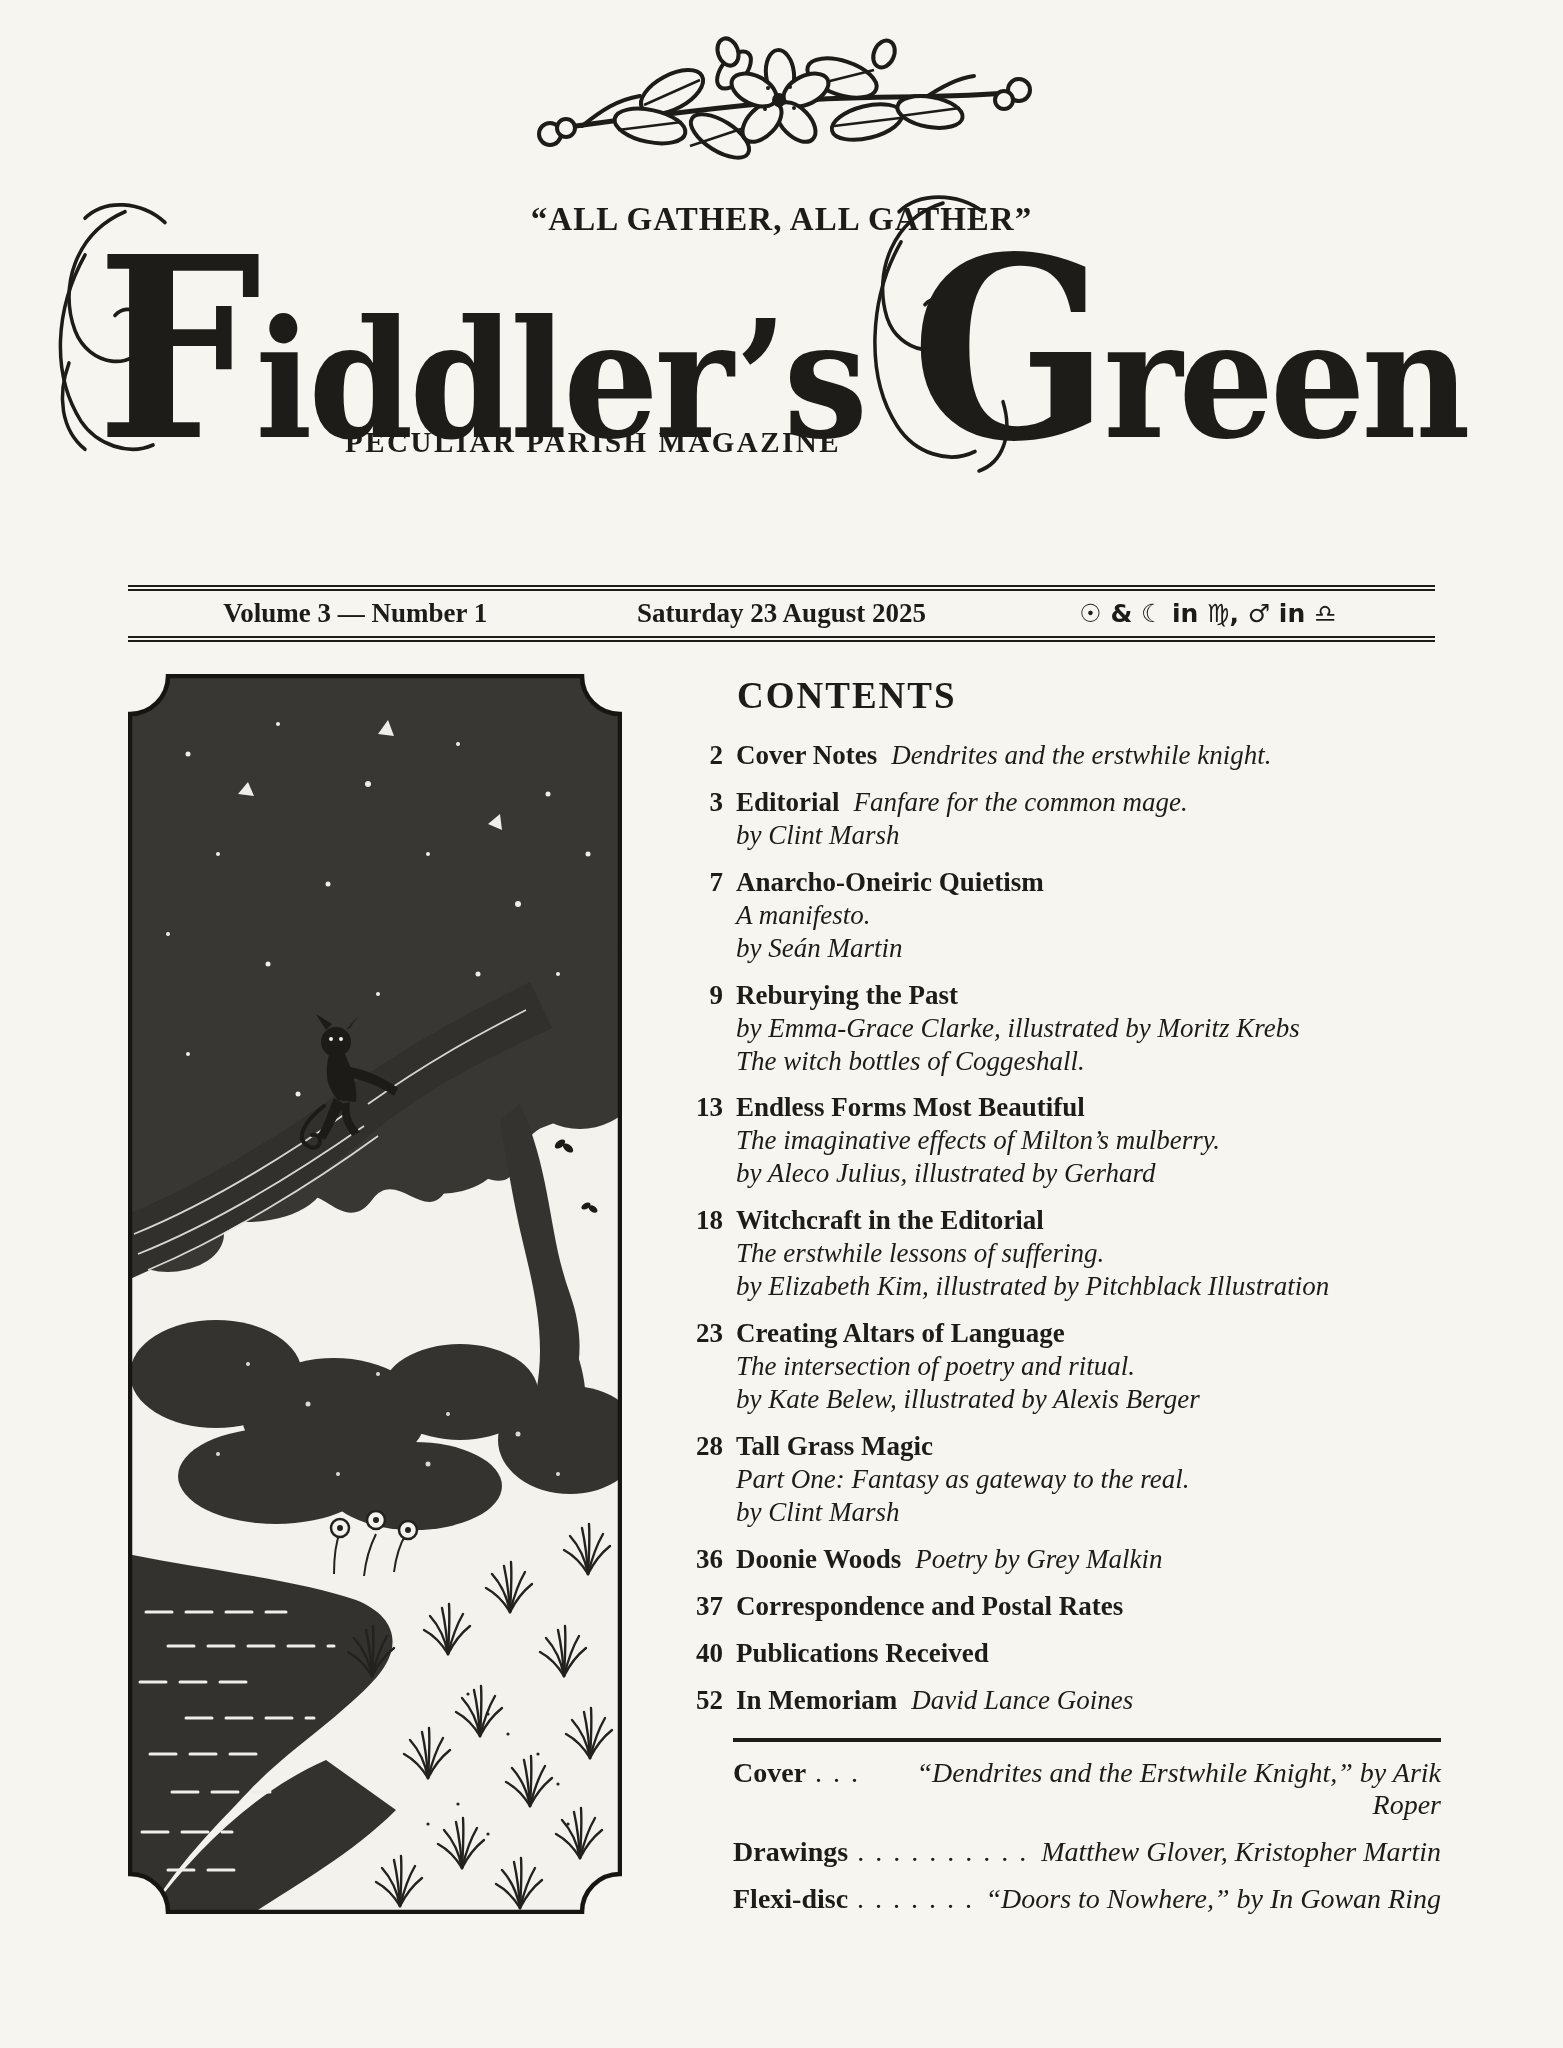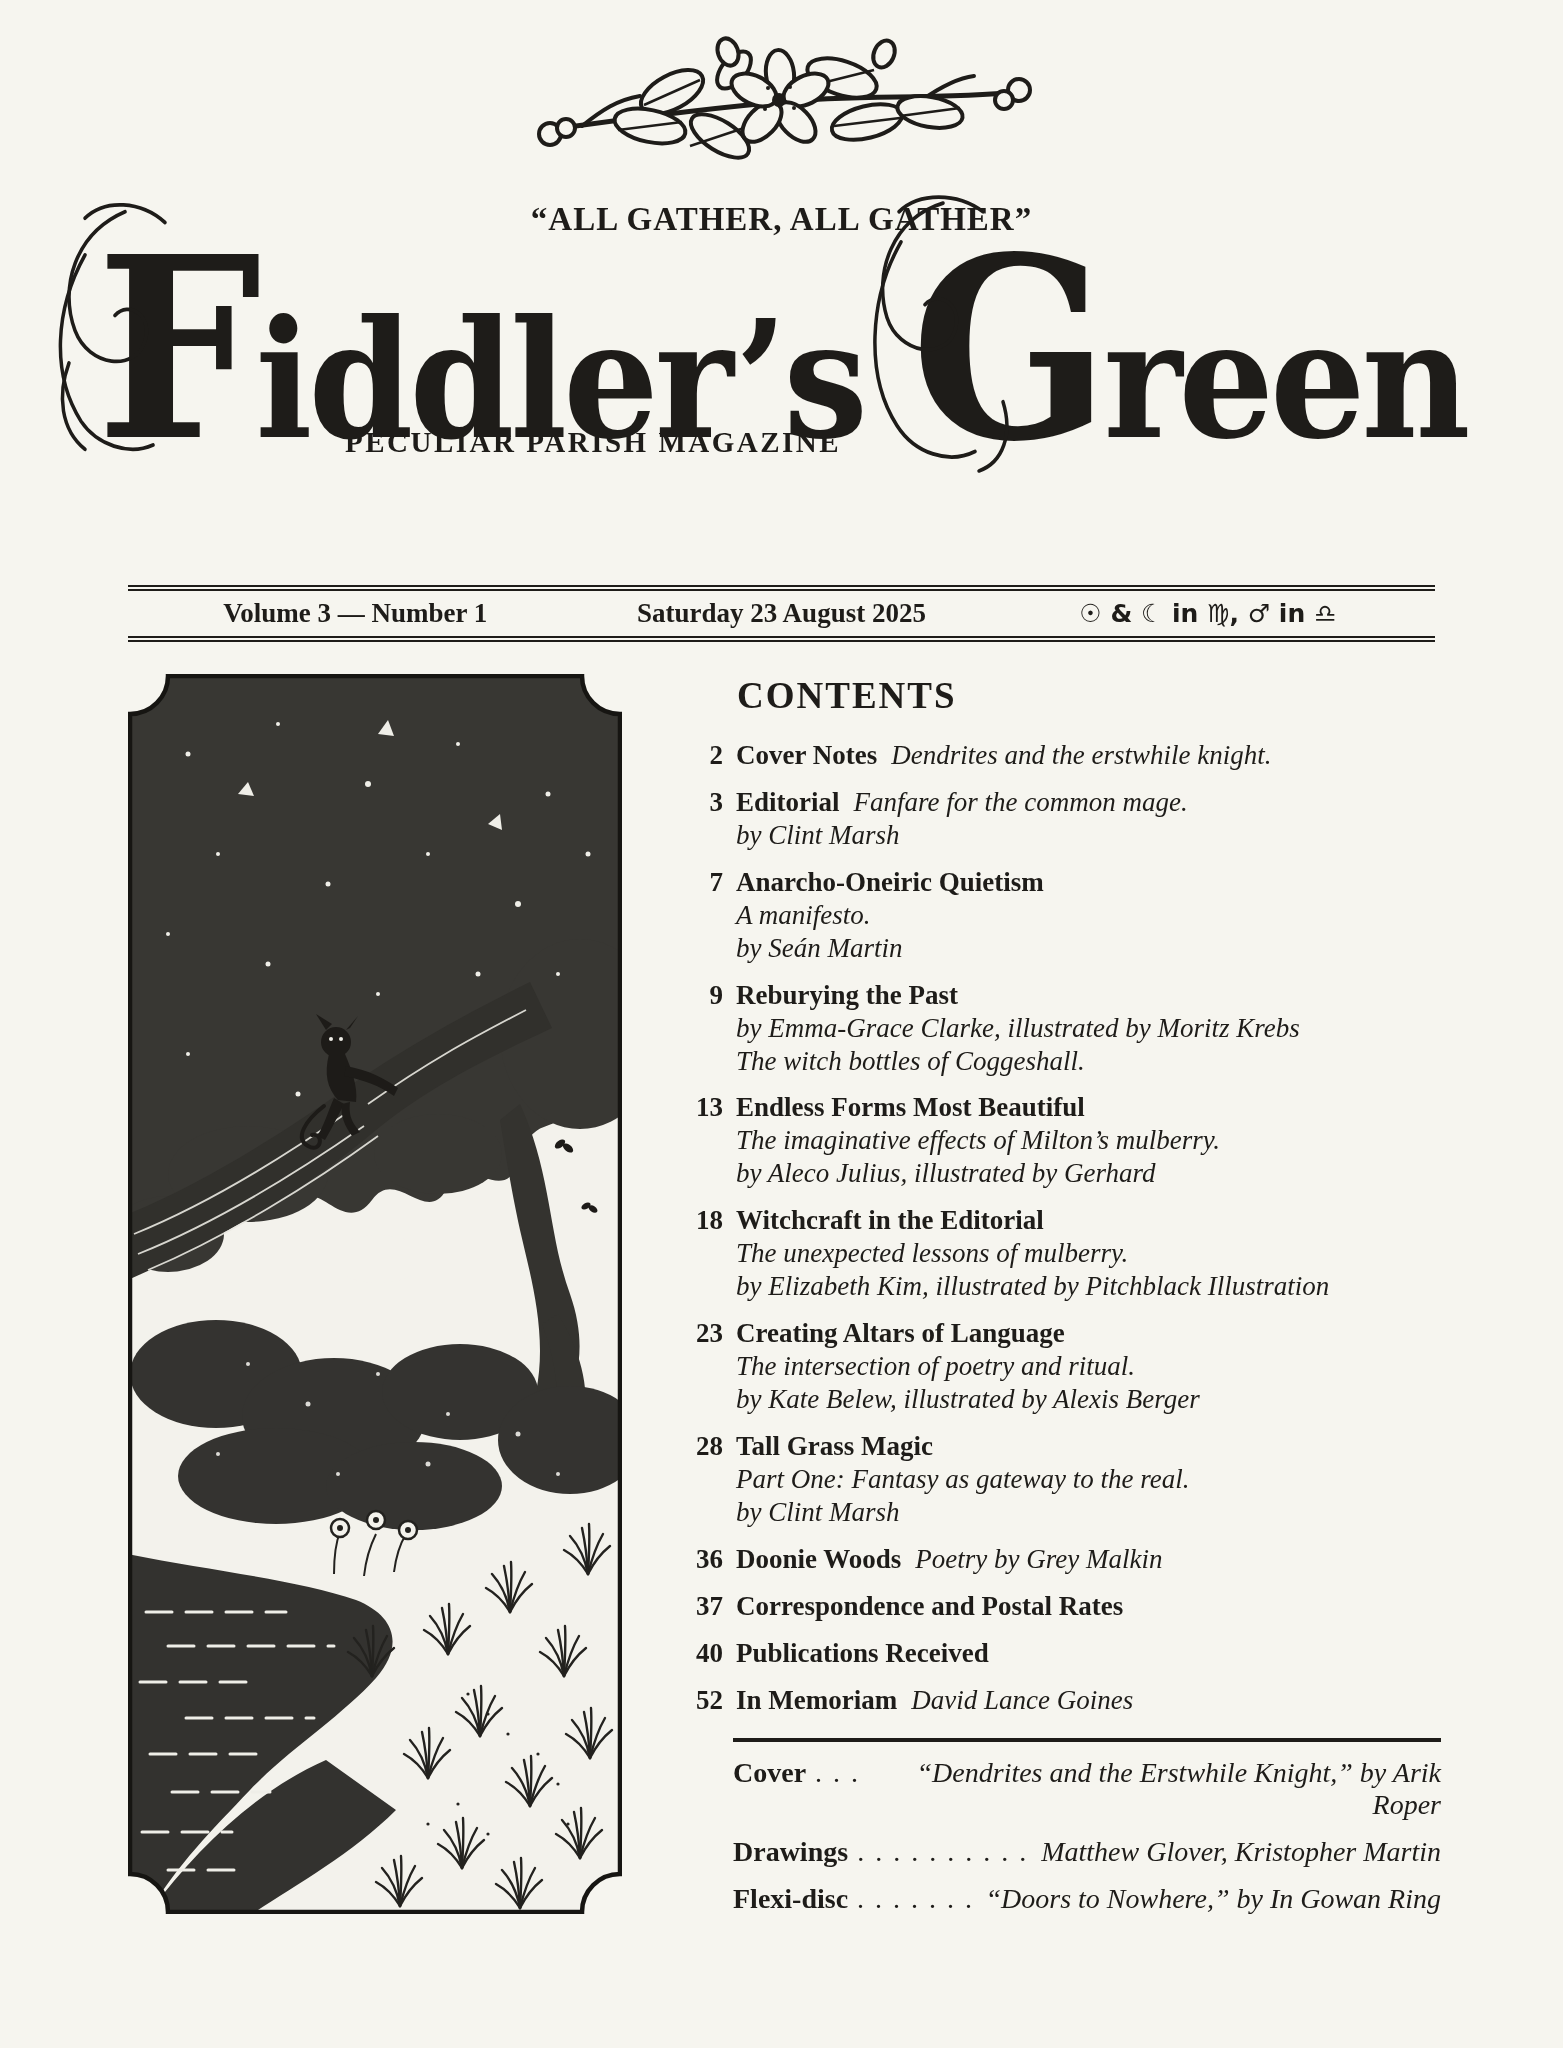--- a/index.html
+++ b/index.html
@@ -397,21 +397,21 @@
             <div class="ebody">
               <div class="eline"><span class="etitle">Endless Forms Most Beautiful</span></div>
               <div class="esub">The imaginative effects of Milton’s mulberry.</div>
               <div class="esub">by Aleco Julius, illustrated by Gerhard</div>
             </div>
           </div>
           <div class="entry">
             <div class="num">18</div>
             <div class="ebody">
               <div class="eline"><span class="etitle">Witchcraft in the Editorial</span></div>
-              <div class="esub">The unexpected lessons of mulberry.</div>
+              <div class="esub">The erstwhile lessons of suffering.</div>
               <div class="esub">by Elizabeth Kim, illustrated by Pitchblack Illustration</div>
             </div>
           </div>
           <div class="entry">
             <div class="num">23</div>
             <div class="ebody">
               <div class="eline"><span class="etitle">Creating Altars of Language</span></div>
               <div class="esub">The intersection of poetry and ritual.</div>
               <div class="esub">by Kate Belew, illustrated by Alexis Berger</div>
             </div>

